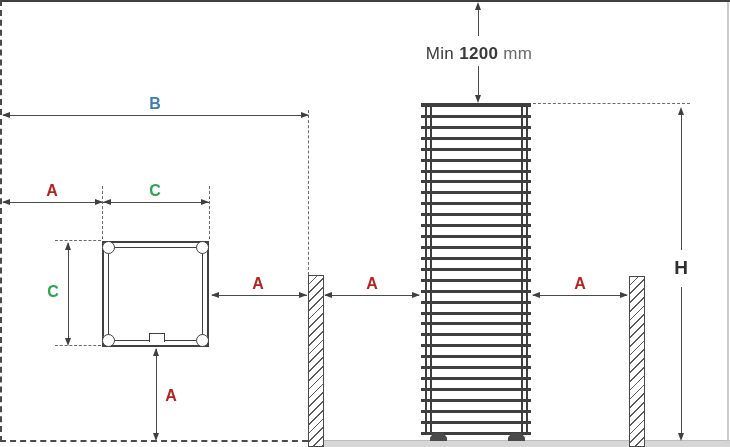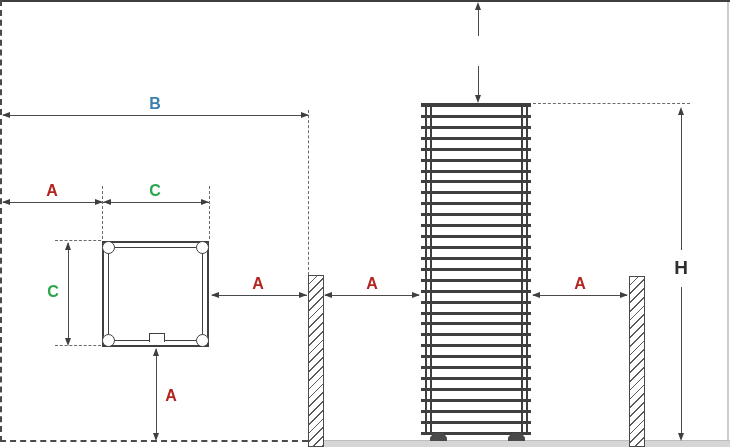--- a/index.html
+++ b/index.html
@@ -146,20 +146,25 @@
       <div class="hbar"></div>
       <div class="hbar"></div>
       <div class="hbar"></div>
       <div class="hbar"></div>
     </div>
   <div class="foot" style="left:430px;top:433px;"></div>
   <div class="foot" style="left:508px;top:433px;"></div>
 
   <div class="ah ah-u" style="left:474.5px;top:2px;"></div>
   <div class="dim" style="left:478px;top:9px;width:1.2px;height:27px;"></div>
+  <div class="note" style="left:394px;top:44px;width:170px;">
+    <span>Min</span>
+    <span class="v">1200</span>
+    <span class="u">mm</span>
+  </div>
   <div class="dim" style="left:478px;top:66px;width:1.2px;height:30px;"></div>
   <div class="ah ah-d" style="left:474.5px;top:95px;"></div>
 
   <div class="dashh" style="left:533px;top:103px;width:157px;"></div>
   <div class="ah ah-u" style="left:677.5px;top:107px;"></div>
   <div class="dim" style="left:681px;top:114px;width:1.2px;height:136px;"></div>
   <div class="lbl lbl-h" style="left:666px;top:258px;width:30px;">H</div>
   <div class="dim" style="left:681px;top:287px;width:1.2px;height:147px;"></div>
   <div class="ah ah-d" style="left:677.5px;top:433px;"></div>
 

